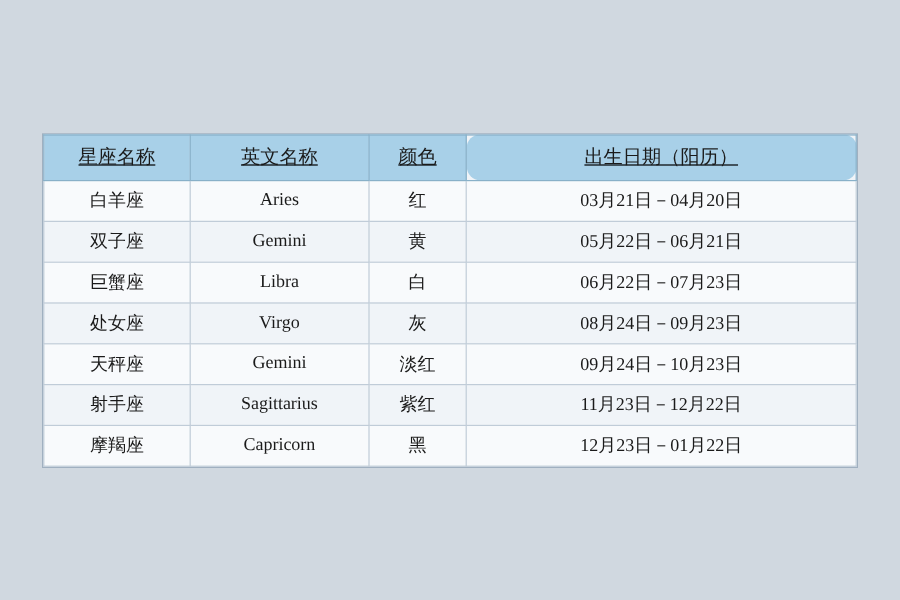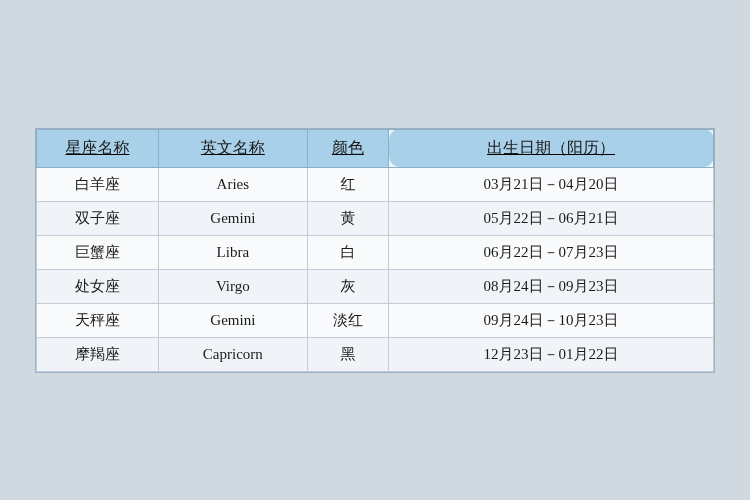--- a/index.html
+++ b/index.html
@@ -102,20 +102,26 @@
           <td>灰</td>
           <td>08月24日－09月23日</td>
         </tr>
         <tr>
           <td>天秤座</td>
           <td>Gemini</td>
           <td>淡红</td>
           <td>09月24日－10月23日</td>
         </tr>
         <tr>
+          <td>射手座</td>
+          <td>Sagittarius</td>
+          <td>紫红</td>
+          <td>11月23日－12月22日</td>
+        </tr>
+        <tr>
           <td>摩羯座</td>
           <td>Capricorn</td>
           <td>黑</td>
           <td>12月23日－01月22日</td>
         </tr>
       </tbody>
   </table>
 </div>
 
 </body></html>

